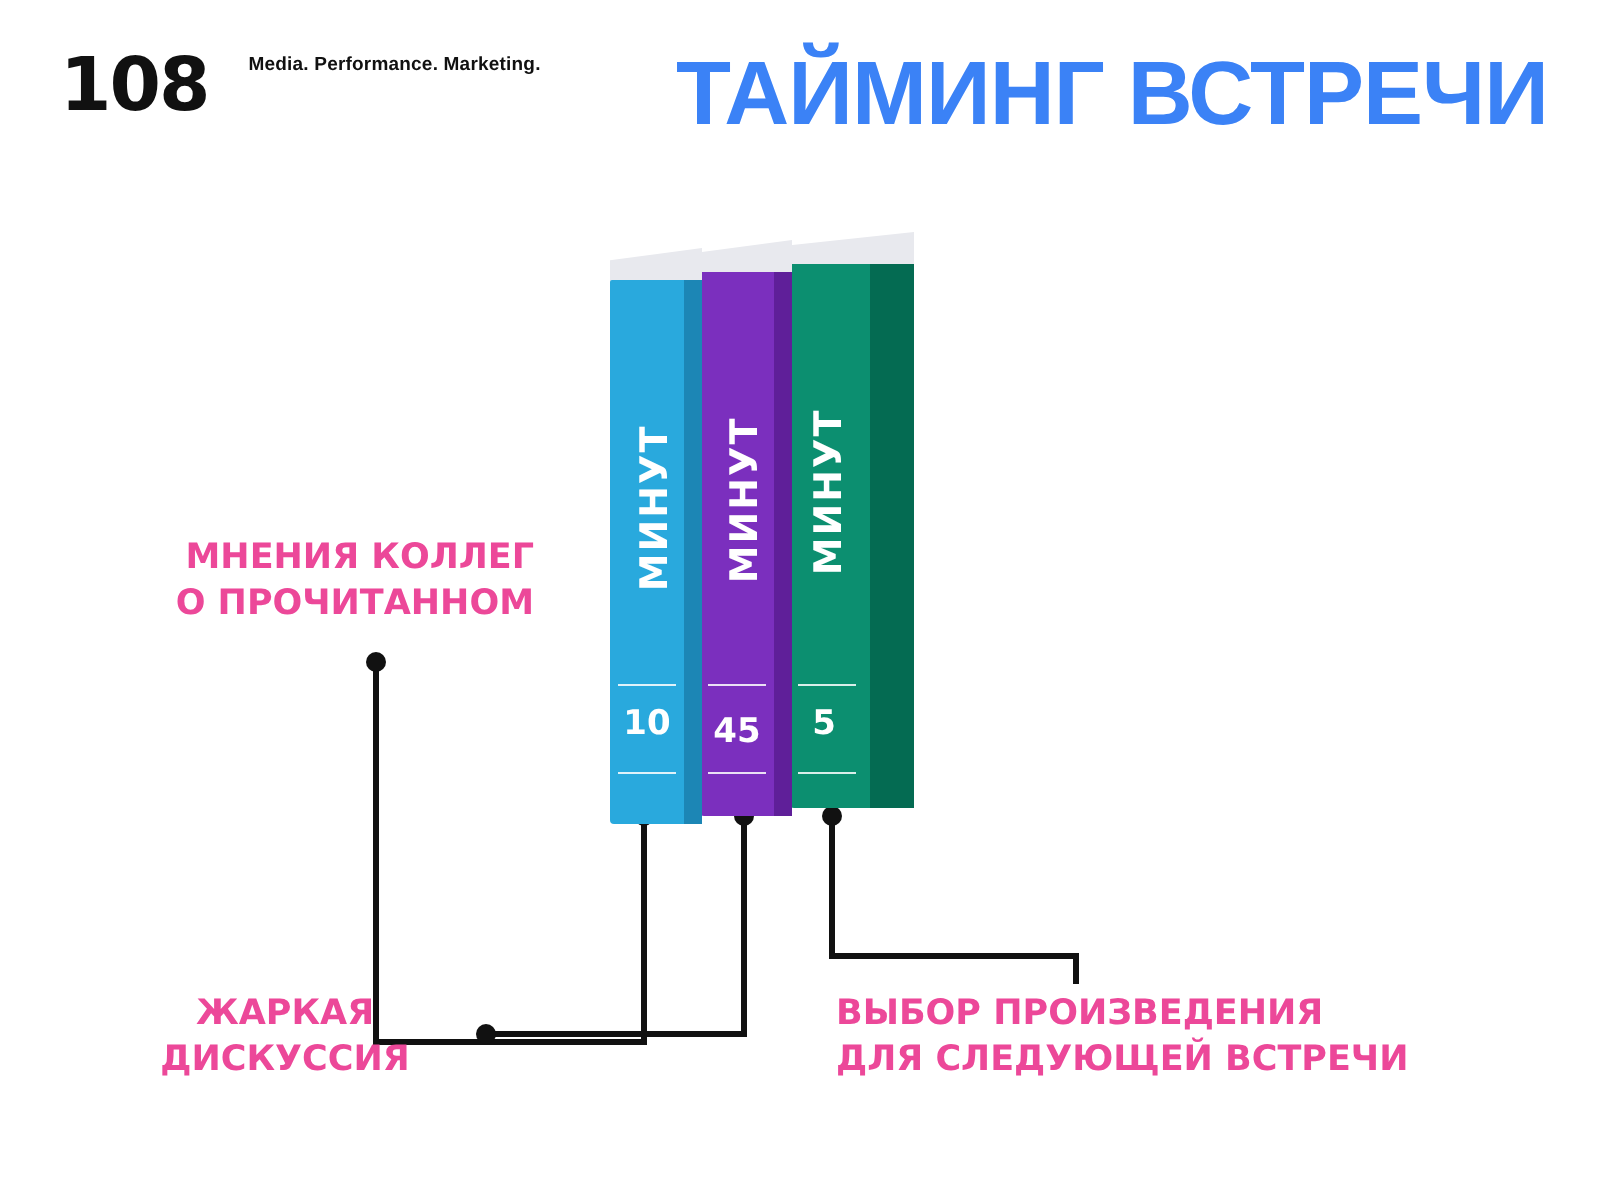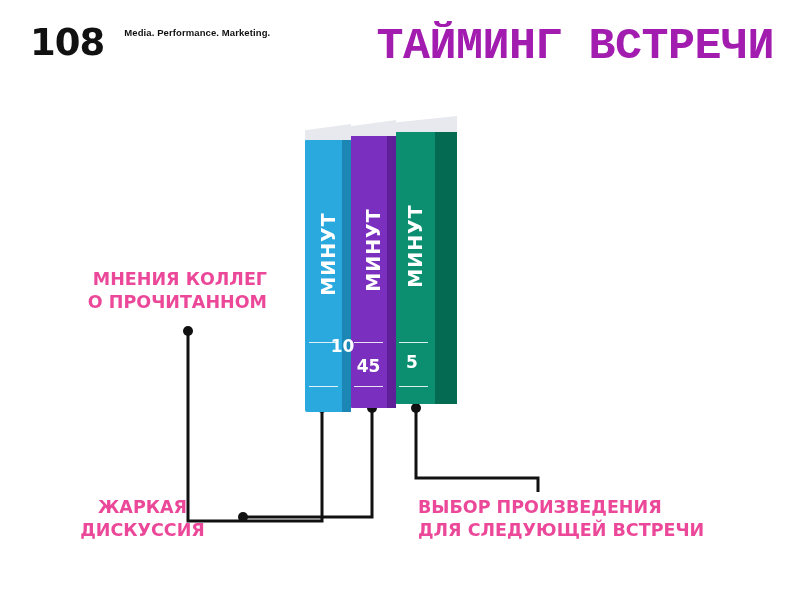--- a/index.html
+++ b/index.html
@@ -46,26 +46,26 @@
     line-height: 11.5px;
     color: #111111;
     letter-spacing: 0.1px;
   }
 
   
   #title {
     position: absolute;
     right: 26px;
     top: 22px;
-    font-family: Liberation Mono, monospace;
+    font-family: Liberation Sans, sans-serif;
     font-weight: bold;
     font-size: 45px;
     line-height: 50px;
     letter-spacing: -0.5px;
-    color: #a21caf;
+    color: #3b82f6;
     white-space: nowrap;
   }
 
   
   #books {
     position: absolute;
     left: 305px;
     top: 112px;
     width: 190px;
     height: 300px;
@@ -187,21 +187,21 @@
         <div class="edge" style="clip-path: polygon(0 28%, 100% 0, 100% 100%, 0 100%);"></div>
       </div>
       <div class="spine" style="background:#29a9dd;">
         <div class="darkstrip" style="background:#1c86b5;"></div>
       </div>
       <div class="rules" style="top:218px; width:29px; left:4px;"></div>
       <div class="rules" style="top:262px; width:29px; left:4px;"></div>
       <div class="vlabel">
         <span>МИНУТ</span>
       </div>
-      <div class="num" style="top:212px;padding-left:19px;">10</div>
+      <div class="num" style="top:228px;">10</div>
     </div>
 
     <div class="book" id="book-1" style="left:45px; top:8px; z-index:2;">
       <div class="pages">
         <div class="edge" style="clip-path: polygon(0 28%, 100% 0, 100% 100%, 0 100%);"></div>
       </div>
       <div class="spine" style="background:#7b2fbe;">
         <div class="darkstrip" style="background:#5f1f99;"></div>
       </div>
       <div class="rules" style="top:222px; width:29px; left:4px;"></div>

